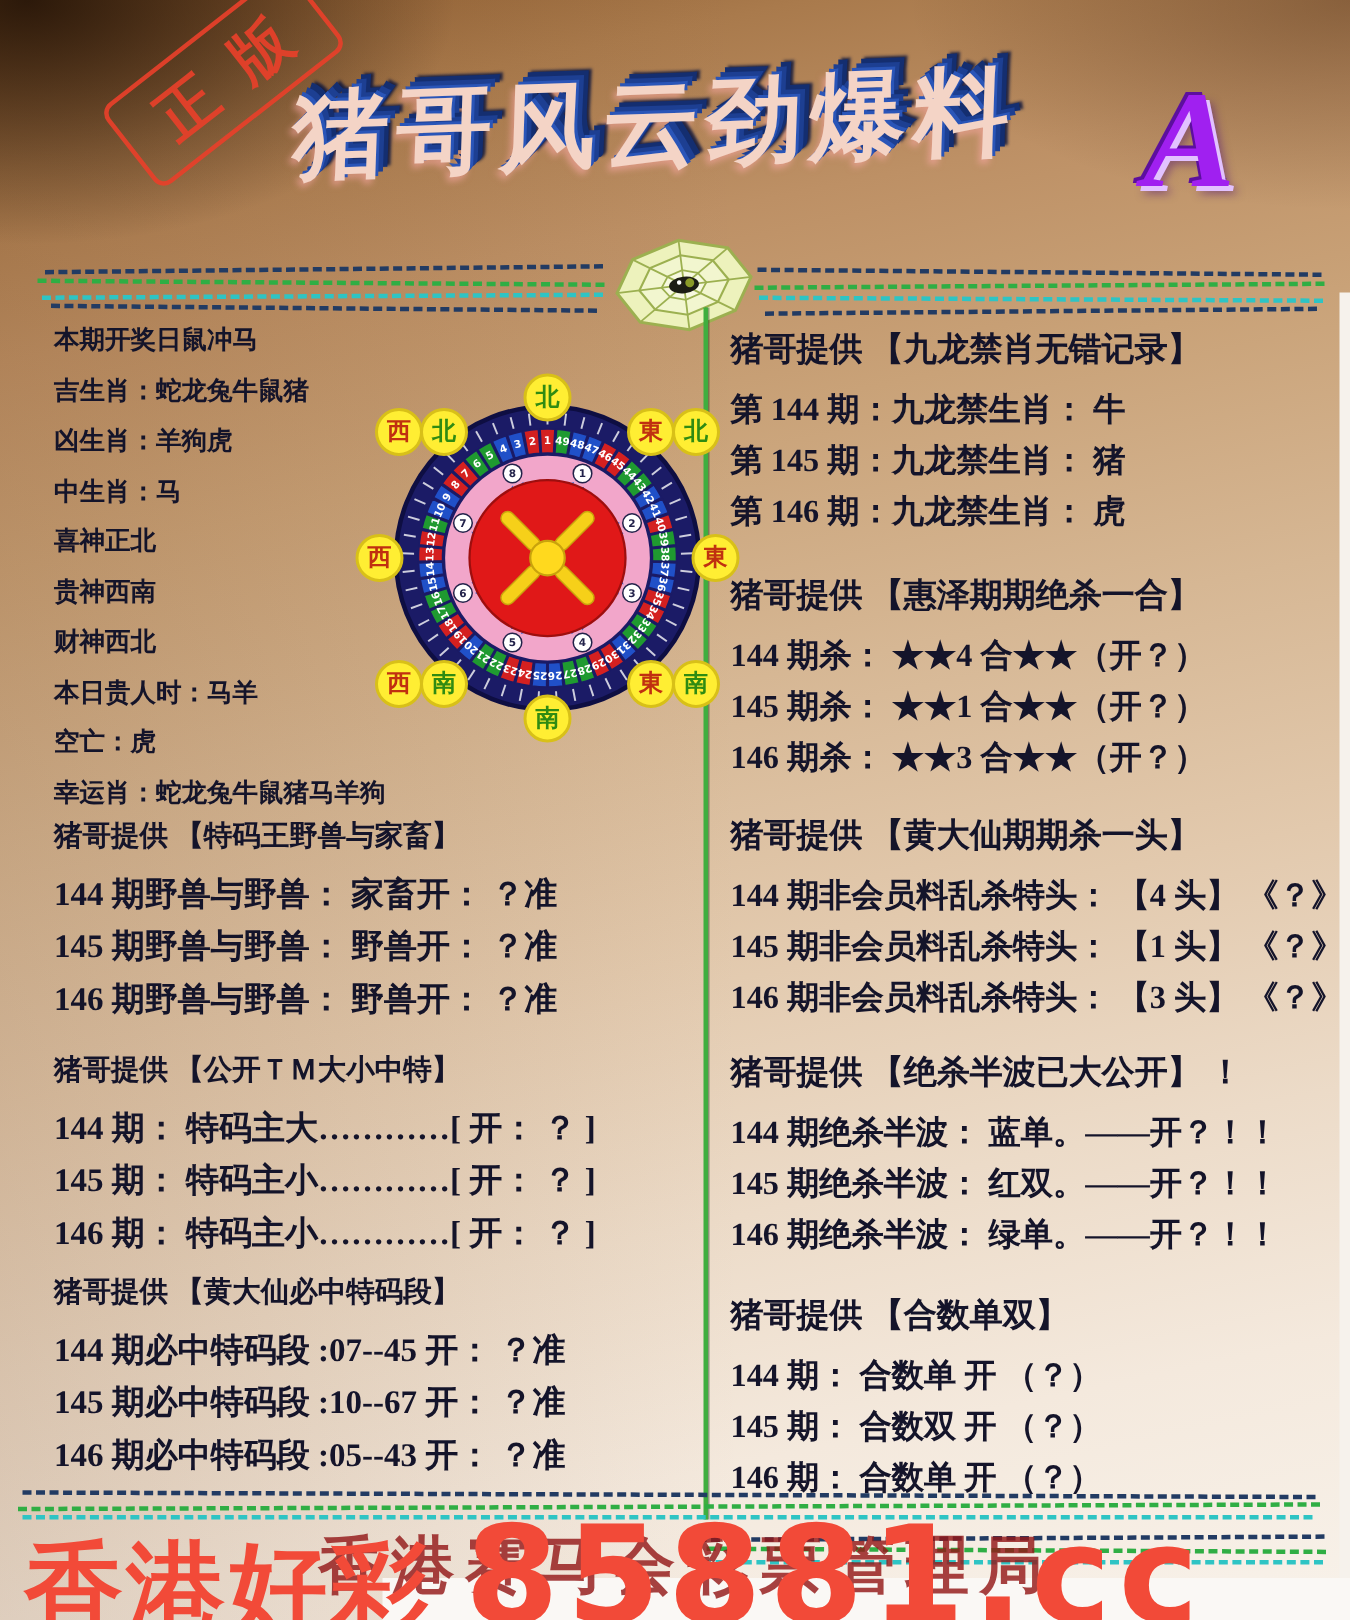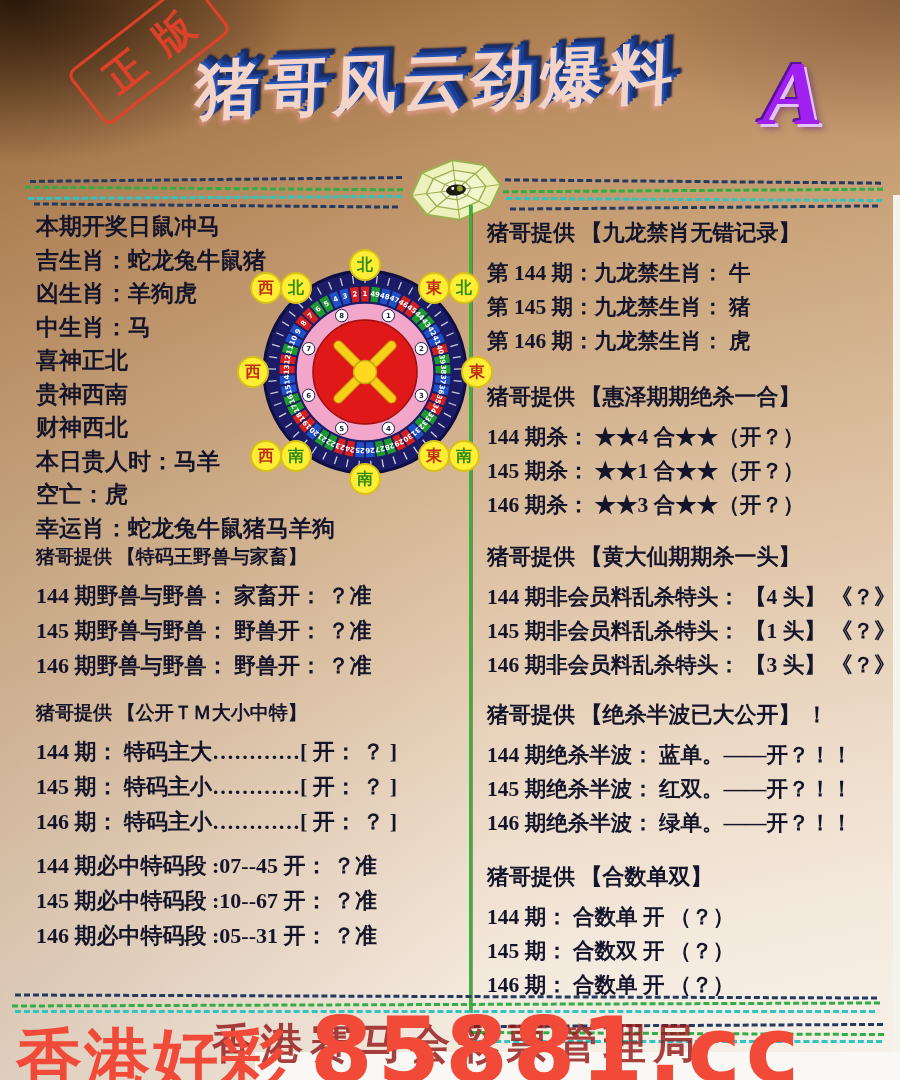--- a/index.html
+++ b/index.html
@@ -39,21 +39,21 @@
     text-shadow:3px 3px 0 #e2c2ff,-2px -2px 0 #5c0f9e,5px 5px 6px rgba(80,20,120,.5);
   }
   
   .dash{position:absolute;height:0;border-top:3px dashed #223b63;}
   .d-green{border-top-color:#2fae44;}
   .d-cyan{border-top-color:#2ec4c4;}
   .d-navy{border-top-color:#223b63;}
   
   .vline{left:469px;top:205px;width:3px;height:808px;background:#3fae3f;box-shadow:1px 0 0 rgba(20,60,20,.45);}
   .info{left:36px;top:210px;width:430px;}
-  .info-line{font-size:23px;font-weight:bold;color:#14142a;line-height:33.5px;white-space:pre;}
+  .info-line{font-size:17px;font-weight:bold;color:#14142a;line-height:33.5px;white-space:pre;}
   .section{position:absolute;width:430px;}
   .sec-header{font-size:19px;font-weight:bold;color:#14142a;white-space:pre;margin-bottom:8px;}
   .sec-line{font-size:22px;font-weight:bold;color:#14142a;line-height:35px;white-space:pre;}
   .rcol .sec-header{font-size:22px;}
   .rcol .sec-line{font-size:21.5px;line-height:34px;}
   
   #wheel{left:225px;top:232px;width:280px;height:280px;}
   
   .paper-bottom{left:255px;top:1052px;width:645px;height:28px;background:#faf8f5;}
   .paper-right{left:893px;top:195px;width:7px;height:885px;background:#f6f2ec;}
@@ -331,23 +331,24 @@
   <div class="sec-line">145 期野兽与野兽： 野兽开： ？准</div>
   <div class="sec-line">146 期野兽与野兽： 野兽开： ？准</div>
 </div>
 <div class="section" style="left:36px;top:700px;">
   <div class="sec-header">猪哥提供 【公开ＴＭ大小中特】</div>
   <div class="sec-line">144 期： 特码主大…………[ 开： ？ ]</div>
   <div class="sec-line">145 期： 特码主小…………[ 开： ？ ]</div>
   <div class="sec-line">146 期： 特码主小…………[ 开： ？ ]</div>
 </div>
 <div class="section" style="left:36px;top:848px;">
+  <div class="sec-header">猪哥提供 【黄大仙必中特码段】</div>
   <div class="sec-line">144 期必中特码段 :07--45 开： ？准</div>
   <div class="sec-line">145 期必中特码段 :10--67 开： ？准</div>
-  <div class="sec-line">146 期必中特码段 :05--31 开： ？准</div>
+  <div class="sec-line">146 期必中特码段 :05--43 开： ？准</div>
 </div>
 
 <div class="rcol">
   <div class="section" style="left:487px;top:218px;">
     <div class="sec-header">猪哥提供 【九龙禁肖无错记录】</div>
     <div class="sec-line">第 144 期：九龙禁生肖： 牛</div>
     <div class="sec-line">第 145 期：九龙禁生肖： 猪</div>
     <div class="sec-line">第 146 期：九龙禁生肖： 虎</div>
   </div>
   <div class="section" style="left:487px;top:382px;">

